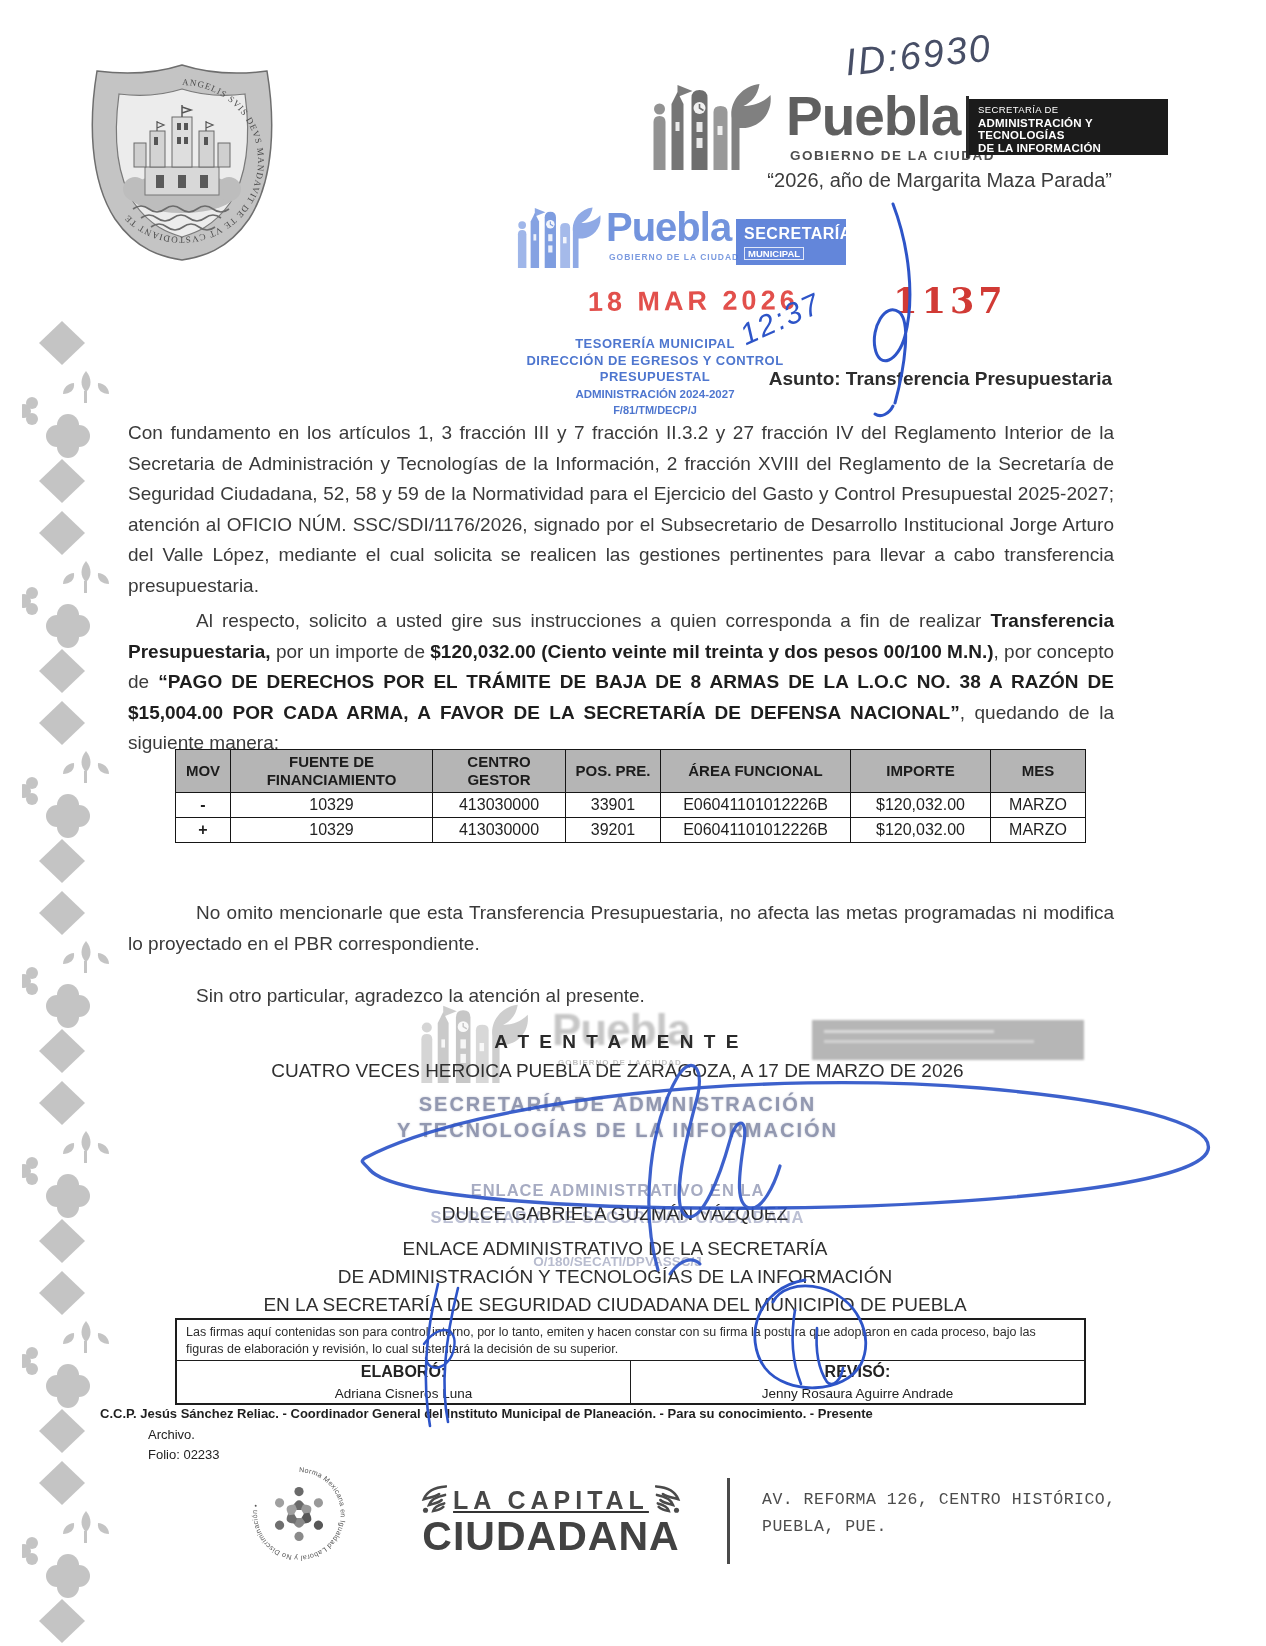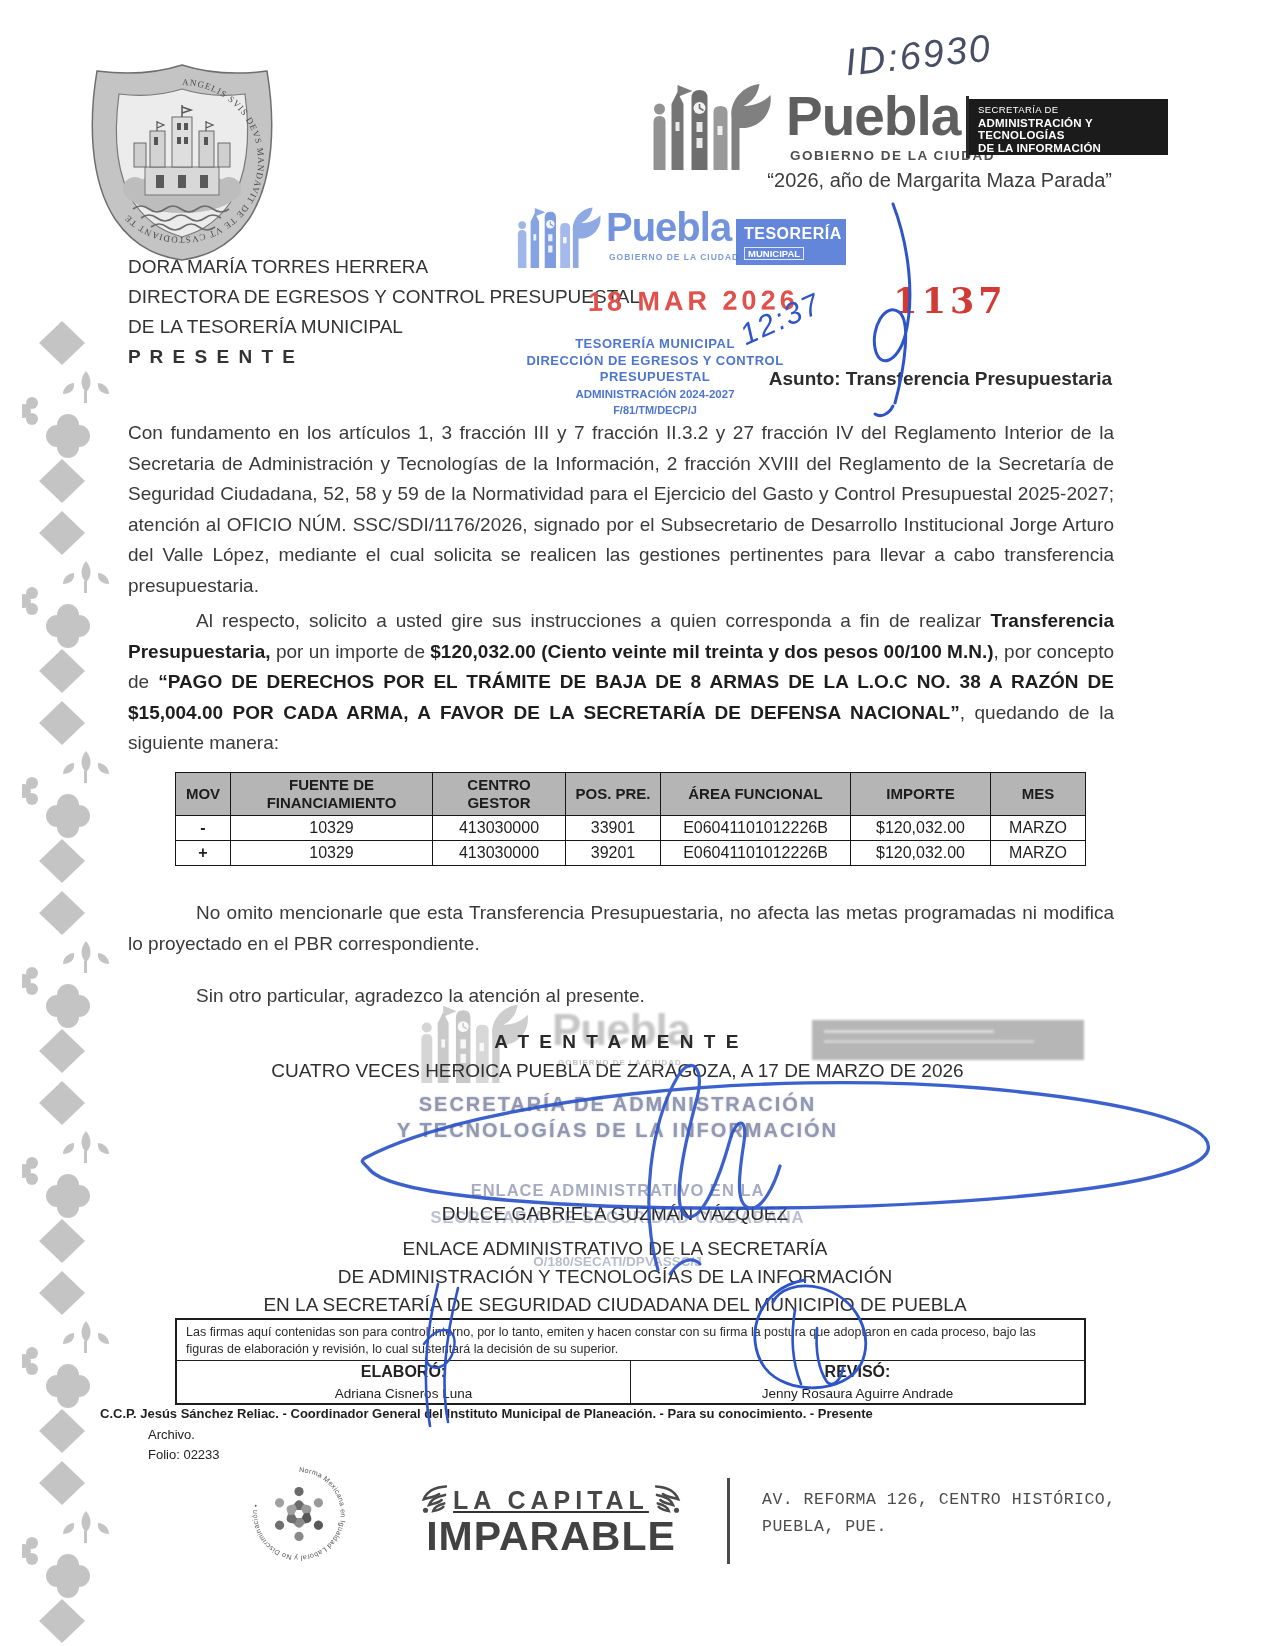--- a/index.html
+++ b/index.html
@@ -132,34 +132,28 @@
   <div class="abs" style="left:966px;top:96px;width:3px;height:62px;background:#2a2a2a;"></div>
   <div class="abs" style="left:969px;top:99px;width:199px;height:56px;background:#1b1b1b;color:#fff;padding:5px 0 0 9px;box-sizing:border-box;">
     <div style="font-size:9.5px;font-weight:500;letter-spacing:.4px;">SECRETARÍA DE</div>
     <div style="font-size:11.5px;font-weight:700;letter-spacing:.2px;margin-top:2px;">ADMINISTRACIÓN Y TECNOLOGÍAS</div>
     <div style="font-size:11.5px;font-weight:800;letter-spacing:.2px;margin-top:1px;">DE LA INFORMACIÓN</div>
   </div>
 
   <div class="abs rgt" style="left:560px;top:169px;width:552px;font-size:20px;font-weight:500;color:#3c3c3c;">“2026, año de Margarita Maza Parada”</div>
   <div class="abs rgt" style="left:560px;top:368px;width:552px;font-size:19px;font-weight:600;color:#2c2c2c;">Asunto: Transferencia Presupuestaria</div>
 
-  <div class="abs" style="left:128px;top:252px;font-size:19px;line-height:30px;color:#333;font-weight:500;">
-    <div>DORA MARÍA TORRES HERRERA</div>
-    <div>DIRECTORA DE EGRESOS Y CONTROL PRESUPUESTAL</div>
-    <div>DE LA TESORERÍA MUNICIPAL</div>
-    <div style="font-weight:600;letter-spacing:2px;">P R E S E N T E</div>
-  </div>
 
   <svg class="abs" style="left:512px;top:206px;color:#5b82d8;opacity:.78;" width="95" height="62">
     <use href="#sym-monuments" width="95" height="62"></use>
   </svg>
   <div class="abs" style="left:606px;top:205px;font-size:40px;font-weight:800;color:#5b82d8;opacity:.85;letter-spacing:-1px;">Puebla</div>
   <div class="abs" style="left:609px;top:252px;font-size:8.5px;font-weight:700;color:#5b82d8;opacity:.8;letter-spacing:1px;">GOBIERNO DE LA CIUDAD</div>
   <div class="abs" style="left:736px;top:219px;width:110px;height:46px;background:rgba(72,113,212,.85);color:#fff;">
-    <div style="font-size:16px;font-weight:800;letter-spacing:.5px;padding:6px 0 0 8px;">TESORERÍA</div>
+    <div style="font-size:16px;font-weight:800;letter-spacing:.5px;padding:6px 0 0 8px;">SECRETARÍA</div>
     <div style="font-size:9.5px;font-weight:700;margin:1px 0 0 8px;display:inline-block;border:1px solid rgba(255,255,255,.8);padding:0 3px;">MUNICIPAL</div>
   </div>
   <div class="abs" style="left:588px;top:286px;font-size:27px;font-weight:700;color:#e2504c;letter-spacing:4px;transform:rotate(-.5deg);">18 MAR 2026</div>
   <div class="abs hand" style="left:738px;top:302px;font-size:30px;color:#2d54c8;transform:rotate(-24deg);">12:37</div>
   <div class="abs" style="left:880px;top:280px;width:140px;text-align:center;font-family:'DejaVu Serif',serif;font-size:35px;font-weight:700;color:#d13a35;letter-spacing:4px;">1137</div>
   <div class="abs ctr blue" style="left:455px;top:336px;width:400px;line-height:16.5px;">
     <div style="font-size:13px;font-weight:700;letter-spacing:.5px;">TESORERÍA MUNICIPAL</div>
     <div style="font-size:13px;font-weight:700;letter-spacing:.5px;">DIRECCIÓN DE EGRESOS Y CONTROL</div>
     <div style="font-size:13px;font-weight:700;letter-spacing:.5px;">PRESUPUESTAL</div>
     <div style="font-size:11.5px;font-weight:600;">ADMINISTRACIÓN 2024-2027</div>
@@ -167,21 +161,21 @@
   </div>
   <svg class="abs ink" style="left:835px;top:198px;" width="110" height="230">
     <path class="ink" d="M58 6 C74 48 80 100 70 138 C63 164 44 172 40 150 C36 130 50 104 64 114 C76 123 70 168 60 205" stroke-width="3"></path>
     <path class="ink" d="M58 208 C54 216 46 220 40 216" stroke-width="3"></path>
   </svg>
 
   <div class="abs jt" style="left:128px;top:418px;width:986px;">Con fundamento en los artículos 1, 3 fracción III y 7 fracción II.3.2 y 27 fracción IV del Reglamento Interior de la Secretaria de Administración y Tecnologías de la Información, 2 fracción XVIII del Reglamento de la Secretaría de Seguridad Ciudadana, 52, 58 y 59 de la Normatividad para el Ejercicio del Gasto y Control Presupuestal 2025-2027; atención al OFICIO NÚM. SSC/SDI/1176/2026, signado por el Subsecretario de Desarrollo Institucional Jorge Arturo del Valle López, mediante el cual solicita se realicen las gestiones pertinentes para llevar a cabo transferencia presupuestaria.</div>
 
   <div class="abs jt" style="left:128px;top:606px;width:986px;text-indent:68px;"><span>Al respecto, solicito a usted gire sus instrucciones a quien corresponda a fin de realizar </span><span class="b">Transferencia Presupuestaria,</span><span> por un importe de </span><span class="b">$120,032.00 (Ciento veinte mil treinta y dos pesos 00/100 M.N.)</span><span>, por concepto de </span><span class="b">“PAGO DE DERECHOS POR EL TRÁMITE DE BAJA DE 8 ARMAS DE LA L.O.C NO. 38 A RAZÓN DE $15,004.00 POR CADA ARMA, A FAVOR DE LA SECRETARÍA DE DEFENSA NACIONAL”</span><span>, quedando de la siguiente manera:</span></div>
 
-  <table class="tt abs" style="left:175px;top:772px;width:910px;">
+  <table class="tt abs" style="left:175px;top:749px;width:910px;">
     <colgroup>
       <col style="width:55px">
         <col style="width:202px">
         <col style="width:133px">
         <col style="width:95px">
       <col style="width:190px">
         <col style="width:140px">
         <col style="width:95px">
     </colgroup>
     <tbody>
@@ -317,21 +311,21 @@
   <div class="abs" style="left:398px;top:1483px;width:306px;text-align:center;">
     <div style="display:flex;align-items:center;justify-content:center;gap:6px;text-decoration:underline;">
       <svg width="26" height="34" style="color:#4a4a4a;transform:scaleX(1);">
           <use href="#sym-wing" width="26" height="34"></use>
         </svg>
       <span style="font-size:25px;font-weight:800;letter-spacing:5px;color:#474747;">LA CAPITAL</span>
       <svg width="26" height="34" style="color:#4a4a4a;transform:scaleX(-1);">
           <use href="#sym-wing" width="26" height="34"></use>
         </svg>
     </div>
-    <div style="font-size:41px;font-weight:900;letter-spacing:1px;color:#424242;margin-top:-4px;">IMPARABLE</div>
+    <div style="font-size:41px;font-weight:900;letter-spacing:1px;color:#424242;margin-top:-4px;">CIUDADANA</div>
   </div>
 
   <div class="abs" style="left:727px;top:1478px;width:2.5px;height:86px;background:#4a4a4a;"></div>
 
   <div class="abs mono" style="left:762px;top:1486px;font-size:16.5px;line-height:27px;color:#4c4c4c;letter-spacing:.5px;">
     <div>AV. REFORMA 126, CENTRO HISTÓRICO,</div>
     <div>PUEBLA, PUE.</div>
   </div>
 
 </div>

